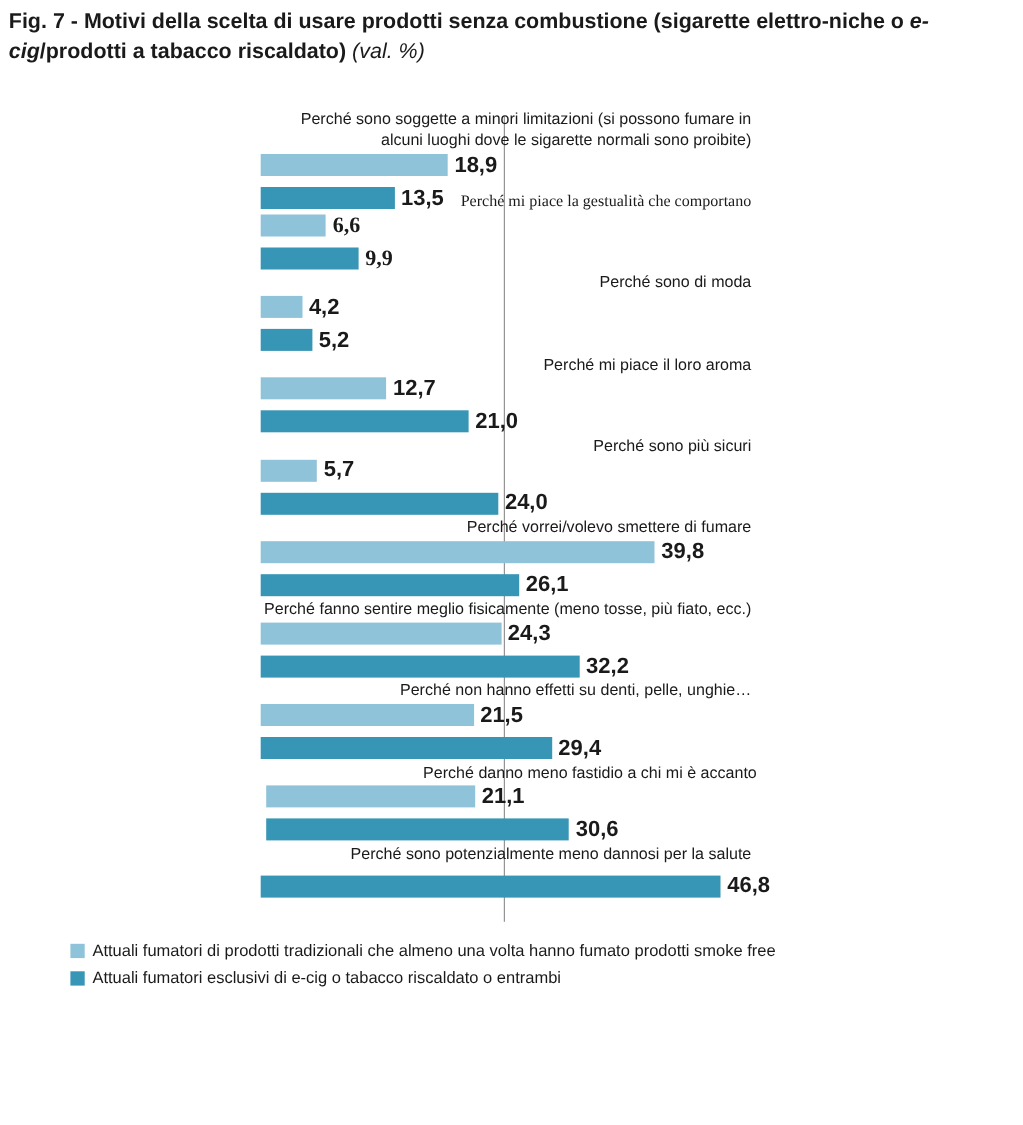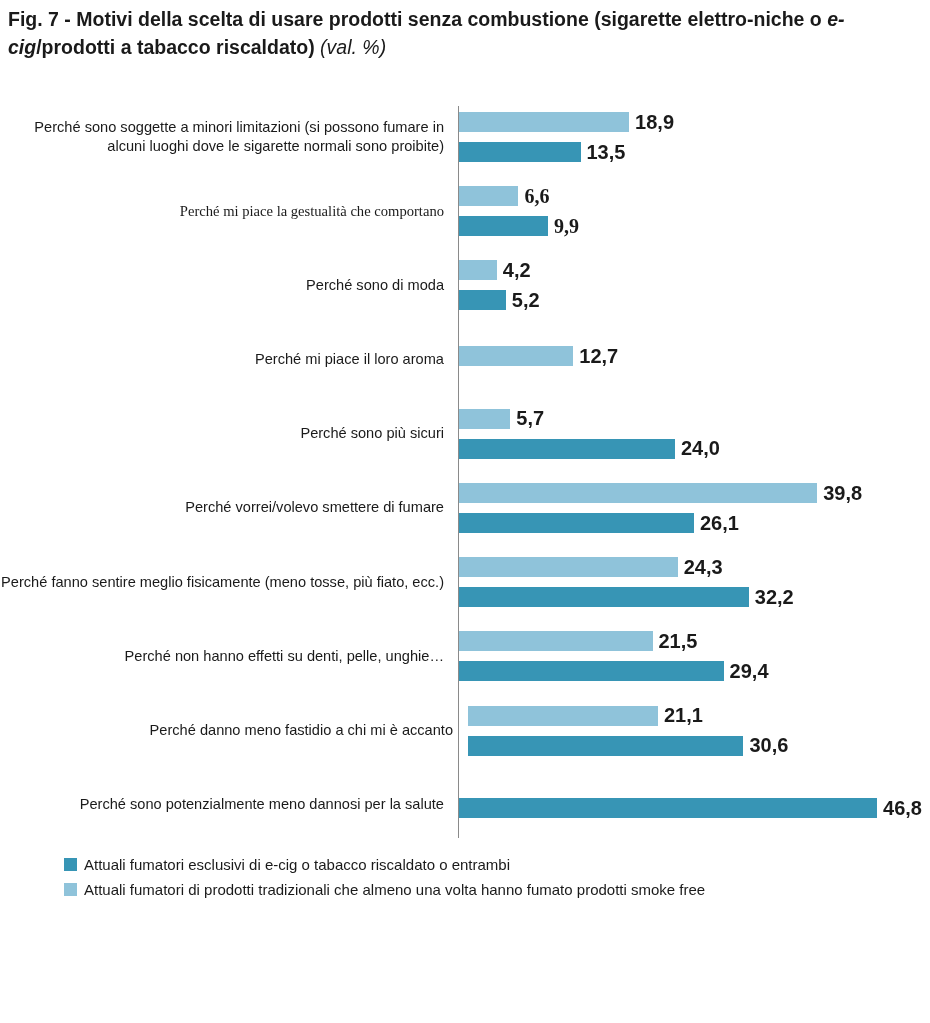--- a/index.html
+++ b/index.html
@@ -27,20 +27,21 @@
   .axis{
     position:absolute;left:458px;top:6px;width:1px;height:732px;
     background:#8a8a8a;
   }
   .rows{position:absolute;left:0;top:0;width:930px;}
   .row{
     position:relative;
     display:flex;
     align-items:center;
     box-sizing:border-box;
+    flex-direction:column;
   }
   .label{
     width:452px;
     text-align:right;
     padding-right:8px;
     font-size:14.6px;
     line-height:1.33;
     color:#1a1a1a;
     box-sizing:border-box;
   }
@@ -139,20 +140,24 @@
           </div>
         </div>
         <div class="row" style="height: 74.2px;">
           <div class="label">Perché mi piace il loro aroma</div>
           <div class="bars">
             <div class="barline">
               <span class="bar s1" style="width: 114.3px; background: rgb(143, 195, 218);"></span>
               <span class="val">12,7</span>
             </div>
             <div class="gap"></div>
+            <div class="barline">
+              <span class="bar s2" style="width: 189px; background: rgb(55, 149, 181);"></span>
+              <span class="val">21,0</span>
+            </div>
           </div>
         </div>
         <div class="row" style="height: 74.2px;">
           <div class="label">Perché sono più sicuri</div>
           <div class="bars">
             <div class="barline">
               <span class="bar s1" style="width: 51.3px; background: rgb(143, 195, 218);"></span>
               <span class="val">5,7</span>
             </div>
             <div class="gap"></div>
@@ -225,24 +230,24 @@
             <div class="barline">
               <span class="bar s2" style="width: 421.2px; background: rgb(55, 149, 181);"></span>
               <span class="val">46,8</span>
             </div>
           </div>
         </div>
       </div>
   </div>
 
   <div class="legend">
+    <div class="legend-row">
+      <span class="swatch s1"></span>
+      <span class="legend-text">Attuali fumatori di prodotti tradizionali che almeno una volta hanno fumato prodotti smoke free</span>
+    </div>
     <div class="legend-row">
       <span class="swatch s2"></span>
       <span class="legend-text">Attuali fumatori esclusivi di e-cig o tabacco riscaldato o entrambi</span>
     </div>
-    <div class="legend-row">
-      <span class="swatch s1"></span>
-      <span class="legend-text">Attuali fumatori di prodotti tradizionali che almeno una volta hanno fumato prodotti smoke free</span>
-    </div>
   </div>
 
 
 </div>
 
 </body></html>

